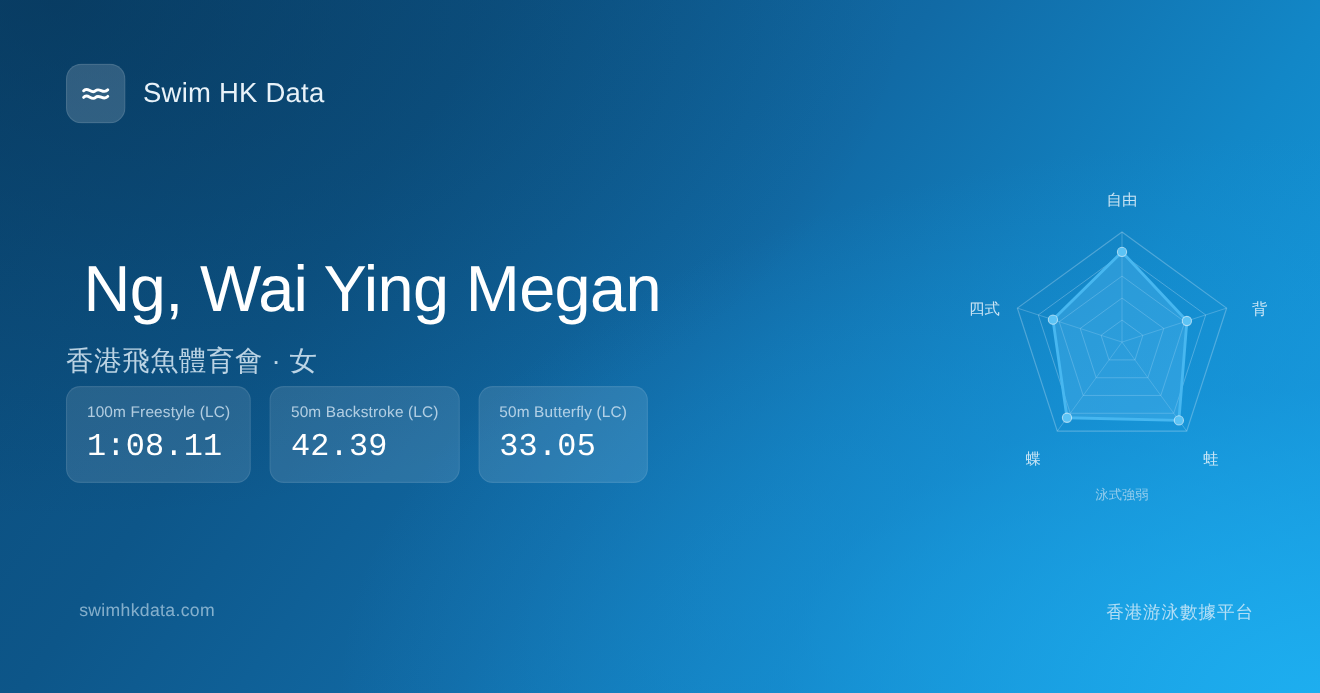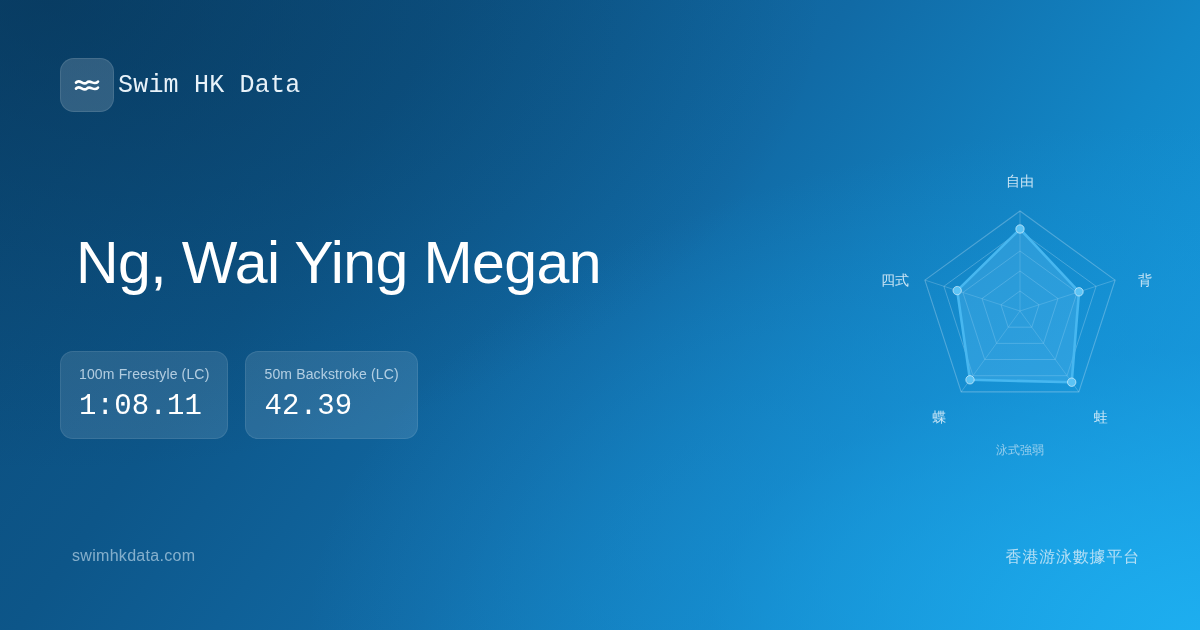--- a/index.html
+++ b/index.html
@@ -32,22 +32,21 @@
     pointer-events: none;
   }
 
   
   .brand {
     position: absolute;
     left: 60px;
     top: 58px;
     display: flex;
     align-items: center;
-    gap: 4px;
-    font-family: Liberation Mono, monospace;
+    gap: 16px;
   }
   .brand-logo {
     width: 52px;
     height: 52px;
     border-radius: 14px;
     background: rgba(255,255,255,0.16);
     border: 1px solid rgba(255,255,255,0.10);
     display: flex;
     align-items: center;
     justify-content: center;
@@ -175,30 +174,35 @@
       <svg width="30" height="22" viewBox="0 0 30 22" aria-hidden="true">
         <path d="M4 8.6 C7.6 3.9, 11.2 12.2, 14.8 8.6 C18.4 5.0, 22 12.2, 26 7.6" fill="none" stroke="#ffffff" stroke-width="2.6" stroke-linecap="round"></path>
         <path d="M4 14.6 C7.6 9.9, 11.2 18.2, 14.8 14.6 C18.4 11.0, 22 18.2, 26 13.6" fill="none" stroke="#ffffff" stroke-width="2.6" stroke-linecap="round"></path>
       </svg>
     </div>
     <div class="brand-name">Swim HK Data</div>
   </div>
 
   <div class="hero">
     <h1 class="athlete-name">Ng, Wai Ying Megan</h1>
+    <div class="athlete-meta">香港飛魚體育會 · 女</div>
   </div>
 
   <div class="stats">
     <div class="stat-card">
       <div class="stat-label">100m Freestyle  (LC)</div>
       <div class="stat-value">1:08.11</div>
     </div>
     <div class="stat-card">
       <div class="stat-label">50m Backstroke  (LC)</div>
       <div class="stat-value">42.39</div>
+    </div>
+    <div class="stat-card">
+      <div class="stat-label">50m Butterfly  (LC)</div>
+      <div class="stat-value">33.05</div>
     </div>
   </div>
 
   <div class="radar-wrap">
     <svg width="320" height="300" viewBox="0 0 320 300" aria-hidden="true">
       <g id="radar-grid">
           <polygon points="160.0,123.0 179.0,136.8 171.8,159.2 148.2,159.2 141.0,136.8" fill="none" stroke="rgba(214,236,250,0.30)" stroke-width="0.9"></polygon>
           <polygon points="160.0,103.0 198.0,130.6 183.5,175.4 136.5,175.4 122.0,130.6" fill="none" stroke="rgba(214,236,250,0.30)" stroke-width="0.9"></polygon>
           <polygon points="160.0,83.0 217.1,124.5 195.3,191.5 124.7,191.5 102.9,124.5" fill="none" stroke="rgba(214,236,250,0.30)" stroke-width="0.9"></polygon>
           <polygon points="160.0,63.0 236.1,118.3 207.0,207.7 113.0,207.7 83.9,118.3" fill="none" stroke="rgba(214,236,250,0.30)" stroke-width="0.9"></polygon>

